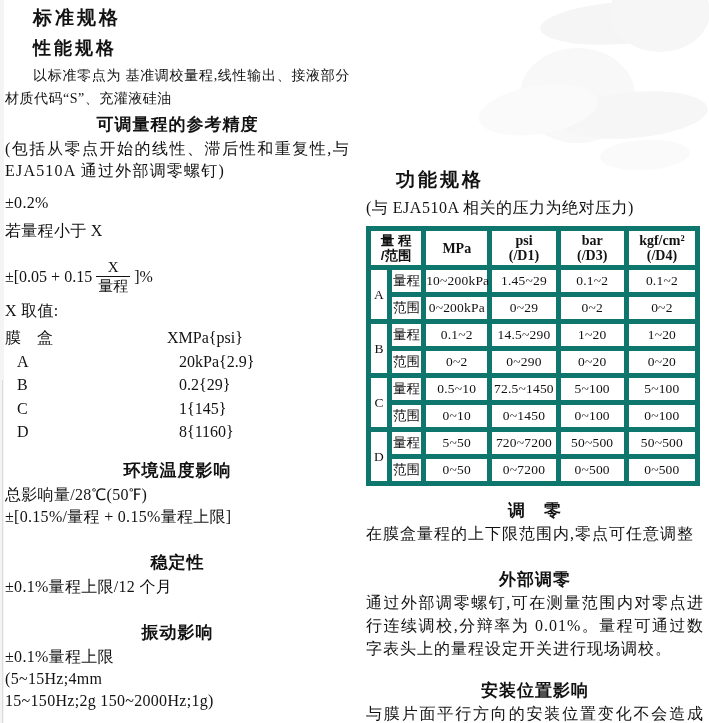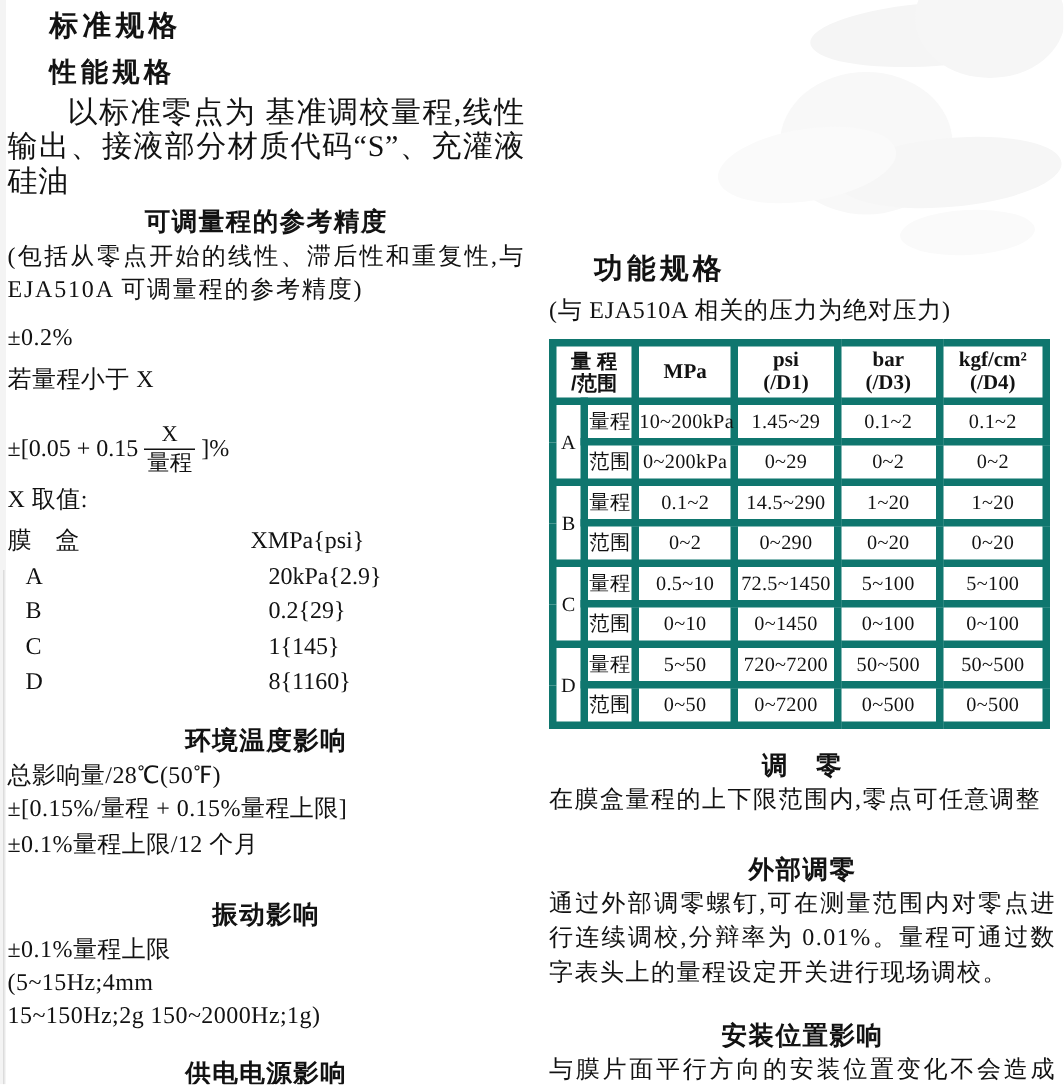--- a/index.html
+++ b/index.html
@@ -16,21 +16,21 @@
   .col-right{position:absolute;left:366px;top:168px;width:338px;}
 
   .h1{font-family:"Liberation Sans",sans-serif;font-weight:bold;font-size:19px;
       line-height:24px;letter-spacing:3px;margin:2px 0 0 28px;}
   .h2{font-family:"Liberation Sans",sans-serif;font-weight:bold;font-size:18px;
       line-height:23px;letter-spacing:3px;margin:7px 0 0 28px;}
   .h3{font-family:"Liberation Sans",sans-serif;font-weight:bold;font-size:17px;
       line-height:22px;letter-spacing:1px;margin:0;text-align:center;}
   .line{font-size:16px;line-height:22px;margin:0;letter-spacing:0.3px;}
   .just{text-align:justify;letter-spacing:1.2px;}
-  .intro{font-size:20px;line-height:23px;margin:4px 0 0 0;text-indent:2em;
+  .intro{font-size:14px;line-height:23px;margin:4px 0 0 0;text-indent:2em;
          text-align:justify;letter-spacing:0.5px;}
 
   .mt2{margin-top:2px}.mt4{margin-top:4px}.mt6{margin-top:6px}
   .mt10{margin-top:10px}.mt14{margin-top:14px}.mt16{margin-top:16px}
   .mt20{margin-top:20px}.mt24{margin-top:24px}
 
   
   .formula{display:flex;align-items:center;height:42px;margin-top:14px;font-size:16px;}
   .frac{display:inline-block;text-align:center;margin:0 4px;vertical-align:middle;font-size:15px;}
   .frac .num{display:block;line-height:17px;}
@@ -74,21 +74,21 @@
   <div class="smudge" style="left:558px;top:92px;width:150px;height:46px;background:#f6f6f6;transform:rotate(-5deg);"></div>
   <div class="smudge" style="left:478px;top:86px;width:120px;height:48px;background:#fafafa;transform:rotate(-9deg);"></div>
   <div class="smudge" style="left:600px;top:140px;width:90px;height:30px;background:#fafafa;transform:rotate(-3deg);"></div>
 
   <div class="col-left">
     <div class="h1">标准规格</div>
     <div class="h2">性能规格</div>
     <p class="intro">以标准零点为 基准调校量程,线性输出、接液部分材质代码“S”、充灌液硅油</p>
 
     <div class="h3 mt4">可调量程的参考精度</div>
-    <p class="line just mt2">(包括从零点开始的线性、滞后性和重复性,与 EJA510A 可调量程的参考精度)</p>
+    <p class="line just mt2">(包括从零点开始的线性、滞后性和重复性,与 EJA510A 通过外部调零螺钉)</p>
     <p class="line mt10">±0.2%</p>
     <p class="line mt6">若量程小于 X</p>
 
     <div class="formula">
       <span>±[0.05 + 0.15</span>
       <span class="frac">
         <span class="num">X</span>
         <span class="den">量程</span>
       </span>
       <span>]%</span>
@@ -116,20 +116,21 @@
       <div class="xrow data">
         <span class="c1">D</span>
         <span class="c2">8{1160}</span>
       </div>
     </div>
 
     <div class="h3 mt16">环境温度影响</div>
     <p class="line mt2">总影响量/28℃(50℉)</p>
     <p class="line">±[0.15%/量程 + 0.15%量程上限]</p>
 
+    <div class="h3 mt24">稳定性</div>
     <p class="line mt2">±0.1%量程上限/12 个月</p>
 
     <div class="h3 mt24">振动影响</div>
     <p class="line mt2">±0.1%量程上限</p>
     <p class="line">(5~15Hz;4mm</p>
     <p class="line">15~150Hz;2g 150~2000Hz;1g)</p>
 
     <div class="h3 mt16">供电电源影响</div>
 
   </div>

